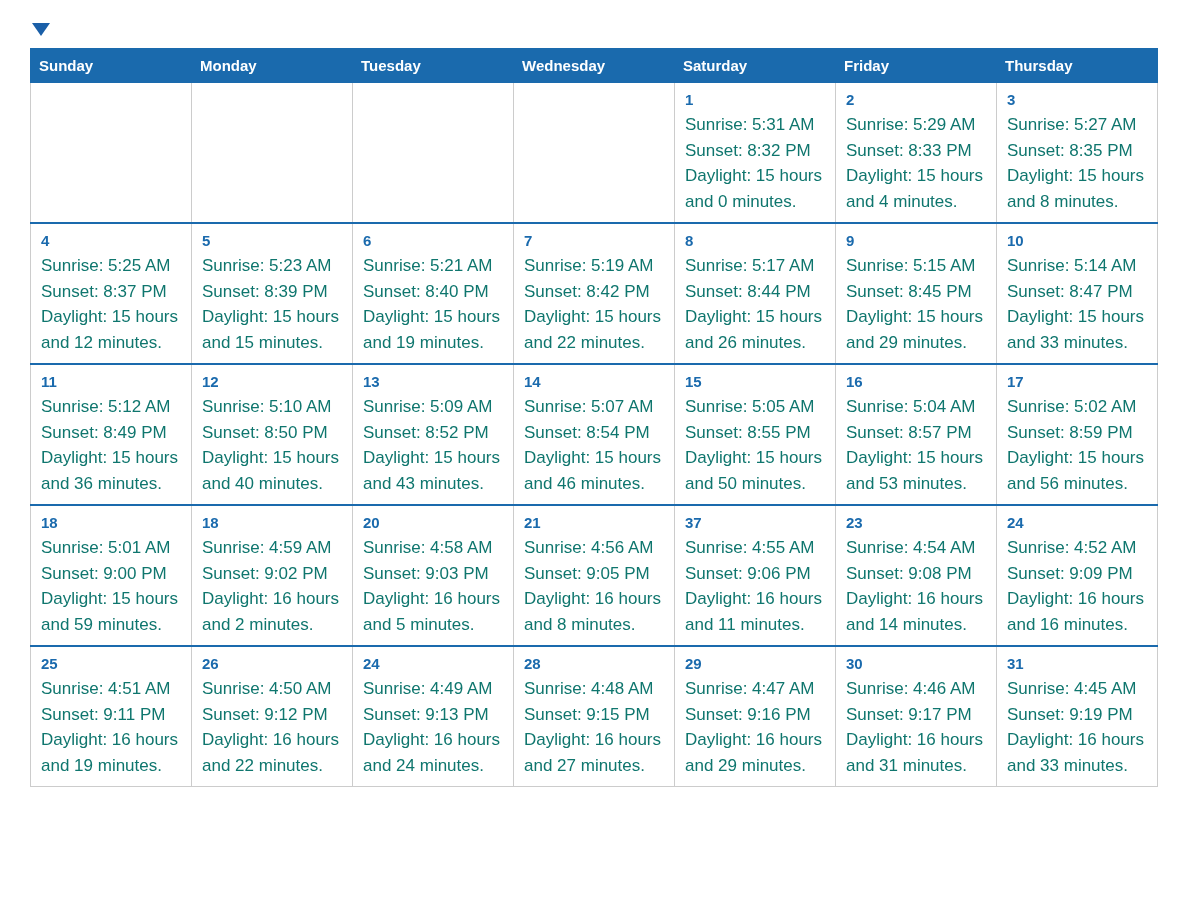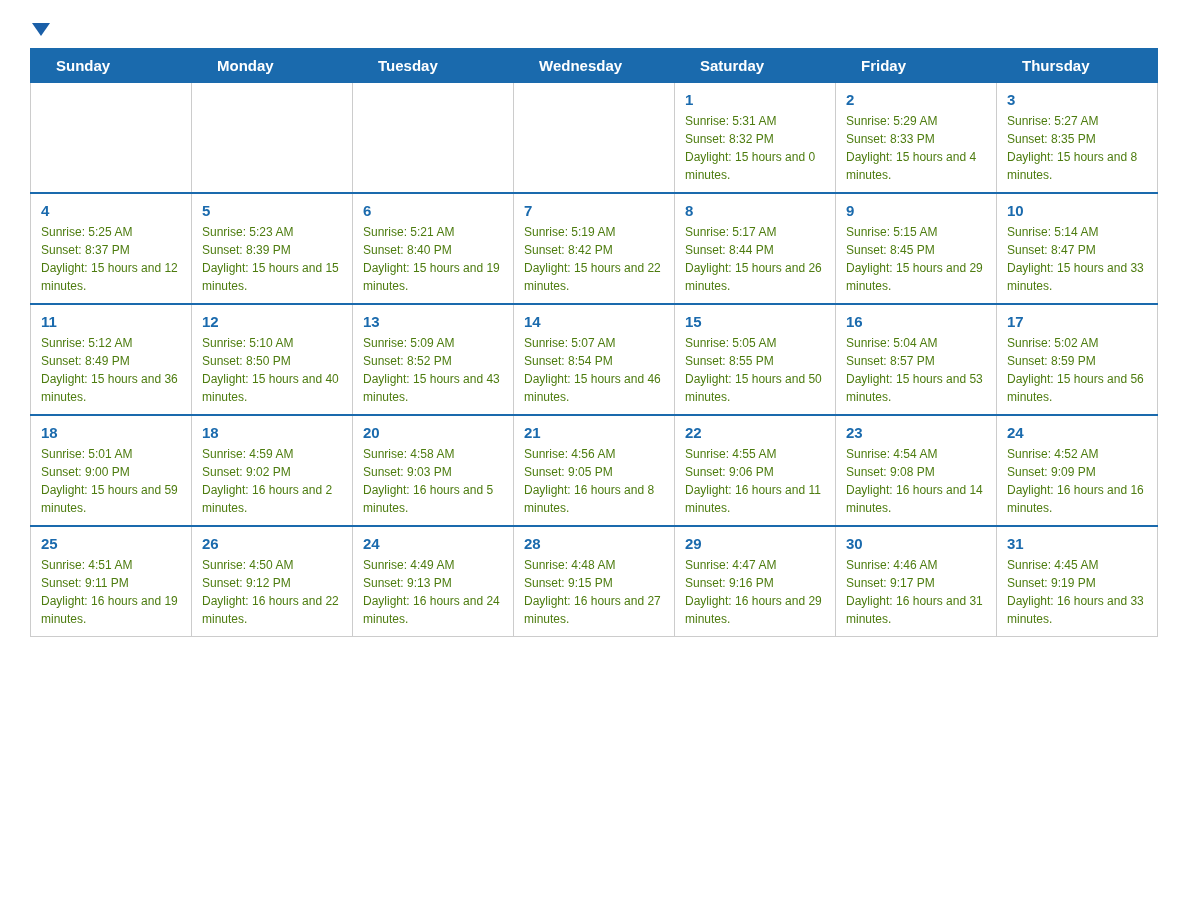--- a/index.html
+++ b/index.html
@@ -66,21 +66,21 @@
     .calendar {
       width: 100%;
       border-collapse: collapse;
       margin-top: 10px;
     }
     .calendar th {
       background: #1a6aad;
       color: #fff;
       font-size: 15px;
       font-weight: 600;
-      padding: 8px 25px;
+      padding: 8px 8px;
       text-align: left;
       border: 1px solid #1a6aad;
     }
     .calendar td {
       vertical-align: top;
       border: 1px solid #ccc;
       padding: 8px 10px;
       width: 14.28%;
       min-height: 100px;
       font-size: 13px;
@@ -90,22 +90,22 @@
     .calendar td.empty {
       background: #fff;
     }
     .day-number {
       font-size: 15px;
       font-weight: bold;
       color: #1a6aad;
       margin-bottom: 4px;
     }
     .day-info {
-      font-size: 12px;
-      color: #4d7c0f;
+      font-size: 17px;
+      color: #0f766e;
       line-height: 1.5;
     }
     .row-sep td {
       border-top: 2px solid #1a6aad;
     }
     .logo-line1 {
       display: flex;
       align-items: center;
     }
   </style>
@@ -228,21 +228,21 @@
         </td>
         <td>
           <div class="day-number">20</div>
           <div class="day-info">Sunrise: 4:58 AM<br>Sunset: 9:03 PM<br>Daylight: 16 hours and 5 minutes.</div>
         </td>
         <td>
           <div class="day-number">21</div>
           <div class="day-info">Sunrise: 4:56 AM<br>Sunset: 9:05 PM<br>Daylight: 16 hours and 8 minutes.</div>
         </td>
         <td>
-          <div class="day-number">22</div>
+          <div class="day-number">37</div>
           <div class="day-info">Sunrise: 4:55 AM<br>Sunset: 9:06 PM<br>Daylight: 16 hours and 11 minutes.</div>
         </td>
         <td>
           <div class="day-number">23</div>
           <div class="day-info">Sunrise: 4:54 AM<br>Sunset: 9:08 PM<br>Daylight: 16 hours and 14 minutes.</div>
         </td>
         <td>
           <div class="day-number">24</div>
           <div class="day-info">Sunrise: 4:52 AM<br>Sunset: 9:09 PM<br>Daylight: 16 hours and 16 minutes.</div>
         </td>

